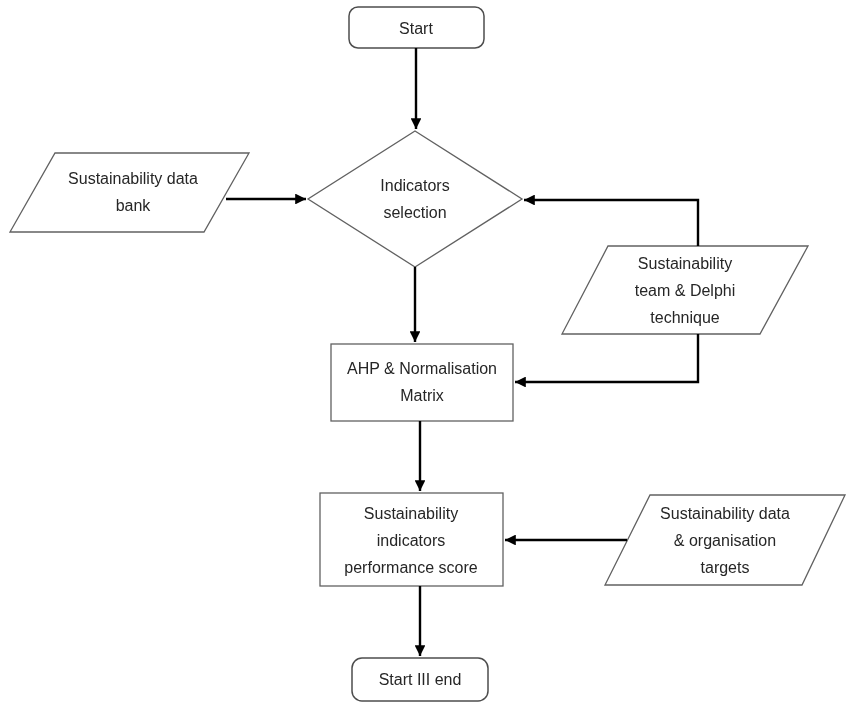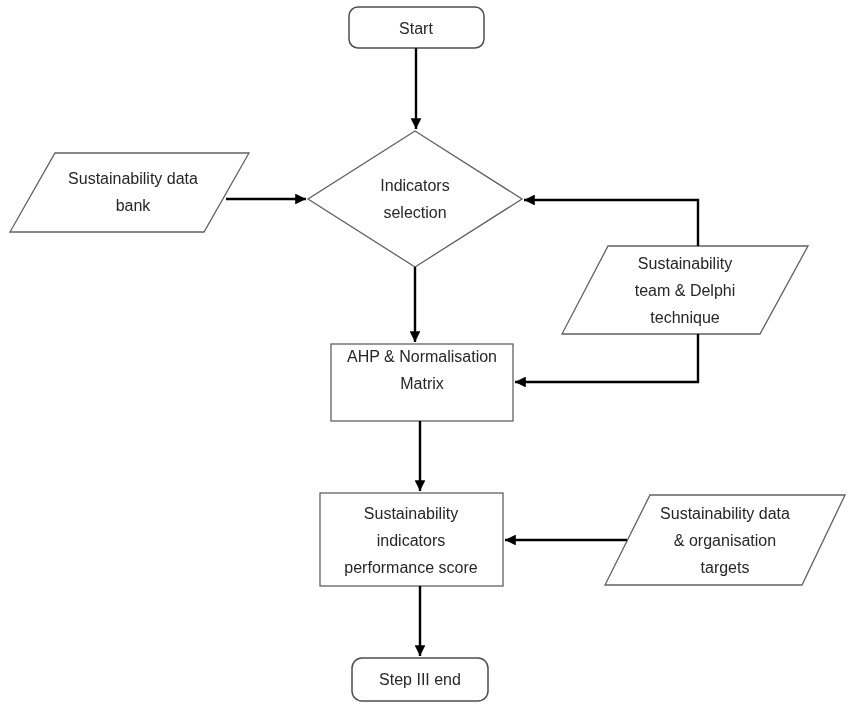--- a/index.html
+++ b/index.html
@@ -82,26 +82,26 @@
   <div class="node-label" style="left:415px; top:199px;">Indicators
 selection</div>
 
   <div class="node-label" style="left:133px; top:192px;">Sustainability data
 bank</div>
 
   <div class="node-label" style="left:685px; top:290px;">Sustainability
 team &amp; Delphi
 technique</div>
 
-  <div class="node-label" style="left:422px; top:370px;">AHP &amp; Normalisation
+  <div class="node-label" style="left:422px; top:382px;">AHP &amp; Normalisation
 Matrix</div>
 
   <div class="node-label" style="left:411px; top:540px;">Sustainability
 indicators
 performance score</div>
 
   <div class="node-label" style="left:725px; top:540px;">Sustainability data
 &amp; organisation
 targets</div>
 
-  <div class="node-label" style="left:420px; top:679px;">Step III end</div>
+  <div class="node-label" style="left:420px; top:679px;">Start III end</div>
 
 </div>
 
 </body></html>

